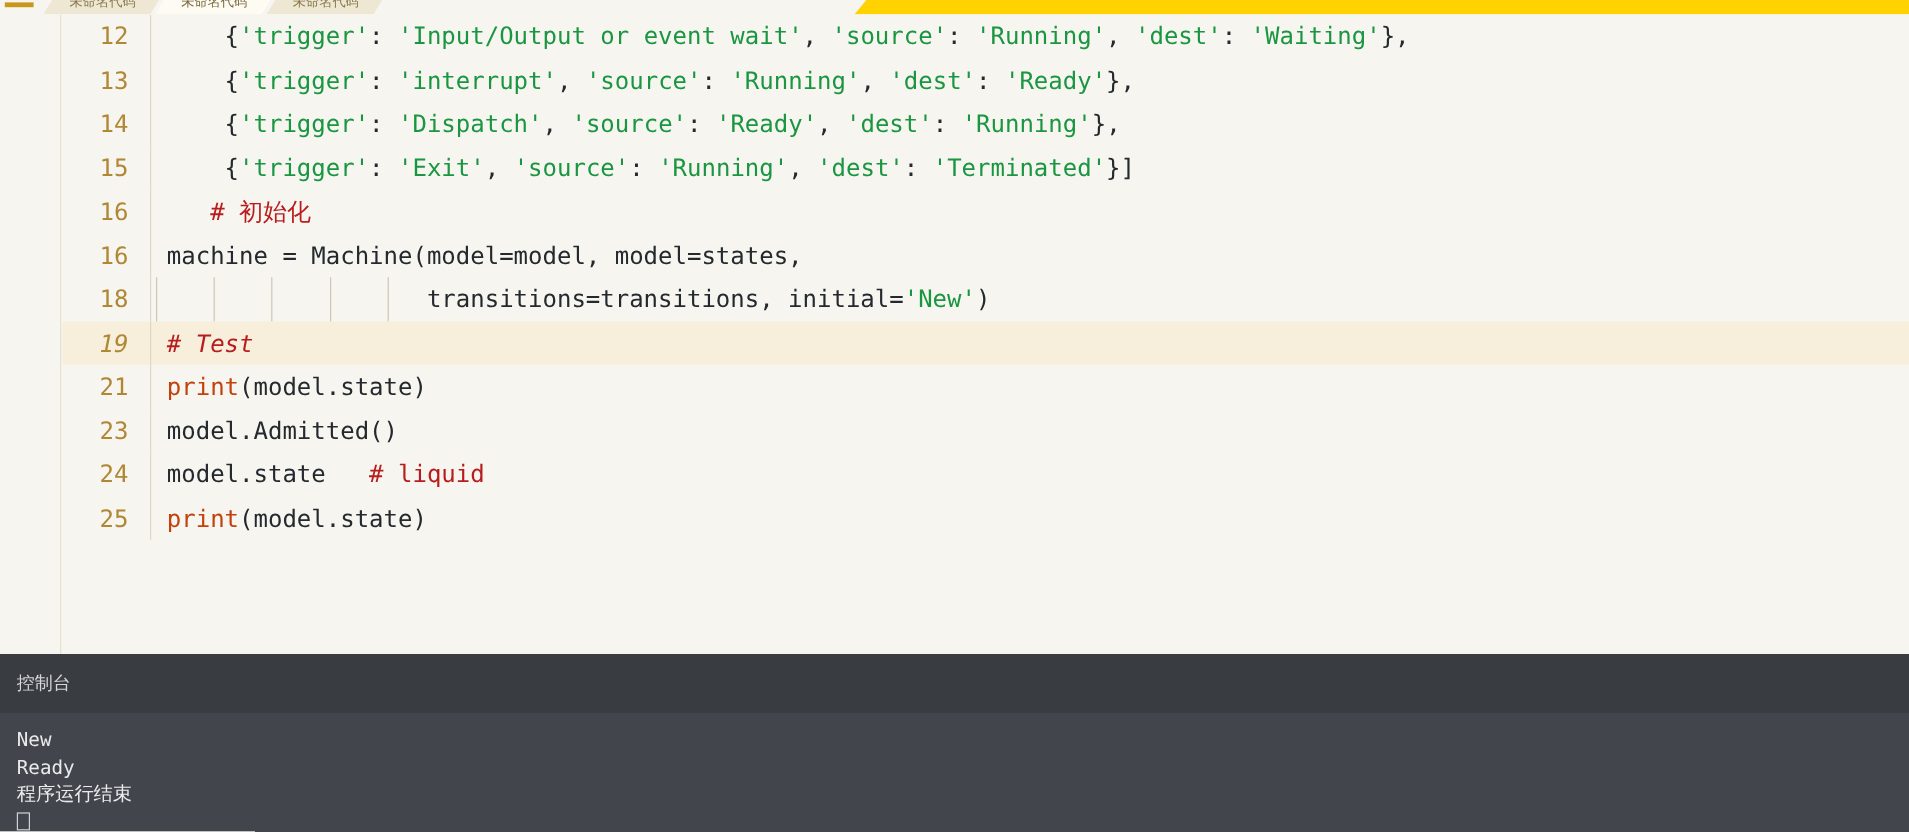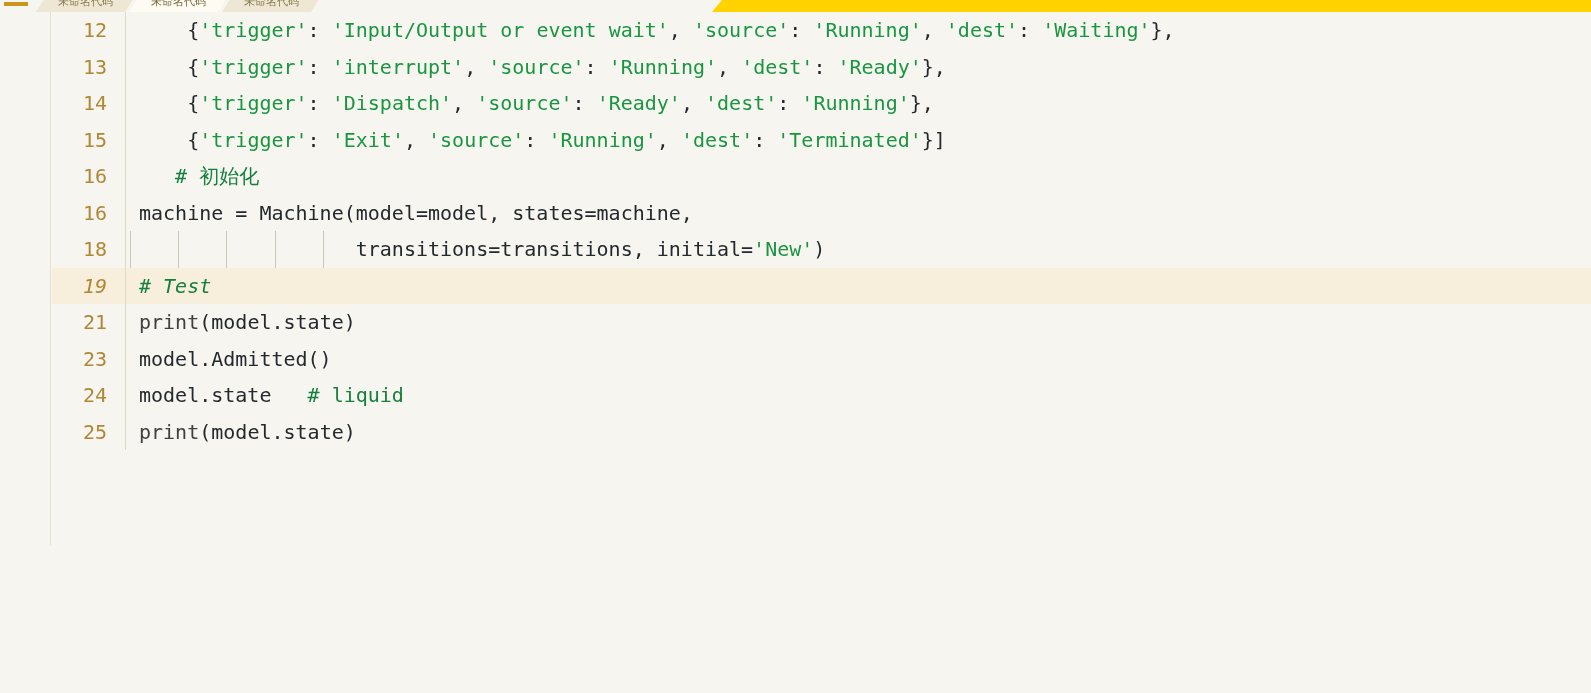--- a/index.html
+++ b/index.html
@@ -129,22 +129,22 @@
 
   
   .iguide {
     position: absolute;
     top: 0;
     width: 1px; height: 36.5px;
     background: #ccc6b4;
   }
 
   .tok-str  { color: #1a9641; }
-  .tok-cmt  { color: #15803d; }
-  .tok-fn   { color: #404040; }
+  .tok-cmt  { color: #b91c1c; }
+  .tok-fn   { color: #c2410c; }
   .tok-plain{ color: #24292e; }
 
   
   .console {
     position: absolute;
     left: 0; top: 545px;
     width: 1591px; height: 148px;
     background: #42464c;
     overflow: hidden;
   }
@@ -189,24 +189,35 @@
   </div>
 
   <div class="editor">
     <div class="editor-leftstrip"></div>
     <div class="code-area" id="code-area">
         <div class="line"><div class="gutter">12</div><div class="code"><span class="tok-plain">    {</span><span class="tok-str">'trigger'</span><span class="tok-plain">: </span><span class="tok-str">'Input/Output or event wait'</span><span class="tok-plain">, </span><span class="tok-str">'source'</span><span class="tok-plain">: </span><span class="tok-str">'Running'</span><span class="tok-plain">, </span><span class="tok-str">'dest'</span><span class="tok-plain">: </span><span class="tok-str">'Waiting'</span><span class="tok-plain">},</span></div></div>
         <div class="line"><div class="gutter">13</div><div class="code"><span class="tok-plain">    {</span><span class="tok-str">'trigger'</span><span class="tok-plain">: </span><span class="tok-str">'interrupt'</span><span class="tok-plain">, </span><span class="tok-str">'source'</span><span class="tok-plain">: </span><span class="tok-str">'Running'</span><span class="tok-plain">, </span><span class="tok-str">'dest'</span><span class="tok-plain">: </span><span class="tok-str">'Ready'</span><span class="tok-plain">},</span></div></div>
         <div class="line"><div class="gutter">14</div><div class="code"><span class="tok-plain">    {</span><span class="tok-str">'trigger'</span><span class="tok-plain">: </span><span class="tok-str">'Dispatch'</span><span class="tok-plain">, </span><span class="tok-str">'source'</span><span class="tok-plain">: </span><span class="tok-str">'Ready'</span><span class="tok-plain">, </span><span class="tok-str">'dest'</span><span class="tok-plain">: </span><span class="tok-str">'Running'</span><span class="tok-plain">},</span></div></div>
         <div class="line"><div class="gutter">15</div><div class="code"><span class="tok-plain">    {</span><span class="tok-str">'trigger'</span><span class="tok-plain">: </span><span class="tok-str">'Exit'</span><span class="tok-plain">, </span><span class="tok-str">'source'</span><span class="tok-plain">: </span><span class="tok-str">'Running'</span><span class="tok-plain">, </span><span class="tok-str">'dest'</span><span class="tok-plain">: </span><span class="tok-str">'Terminated'</span><span class="tok-plain">}]</span></div></div>
         <div class="line"><div class="gutter">16</div><div class="code"><span class="tok-cmt">   # 初始化</span></div></div>
-        <div class="line"><div class="gutter">16</div><div class="code"><span class="tok-plain">machine = Machine(model=model, states=machine,</span></div></div>
+        <div class="line"><div class="gutter">16</div><div class="code"><span class="tok-plain">machine = Machine(model=model, model=states,</span></div></div>
         <div class="line"><div class="gutter">18</div><div class="code"><span class="iguide" style="left: 5px;"></span><span class="iguide" style="left: 53.2px;"></span><span class="iguide" style="left: 101.4px;"></span><span class="iguide" style="left: 149.6px;"></span><span class="iguide" style="left: 197.8px;"></span><span class="tok-plain">                  transitions=transitions, initial=</span><span class="tok-str">'New'</span><span class="tok-plain">)</span></div></div>
         <div class="line current"><div class="gutter">19</div><div class="code"><span class="tok-cmt"># Test</span></div></div>
         <div class="line"><div class="gutter">21</div><div class="code"><span class="tok-fn">print</span><span class="tok-plain">(model.state)</span></div></div>
         <div class="line"><div class="gutter">23</div><div class="code"><span class="tok-plain">model.Admitted()</span></div></div>
         <div class="line"><div class="gutter">24</div><div class="code"><span class="tok-plain">model.state</span><span class="tok-cmt">   # liquid</span></div></div>
         <div class="line"><div class="gutter">25</div><div class="code"><span class="tok-fn">print</span><span class="tok-plain">(model.state)</span></div></div>
       </div>
   </div>
 
+  <div class="console">
+    <div class="console-header">
+      <span>控制台</span>
+    </div>
+    <div class="console-body" id="console-body">
+        <div class="console-line">New</div>
+        <div class="console-line">Ready</div>
+        <div class="console-line">程序运行结束</div>
+        <div><span class="console-cursor"></span></div>
+      </div>
+  </div>
 
 </div>
 
 </body></html>

